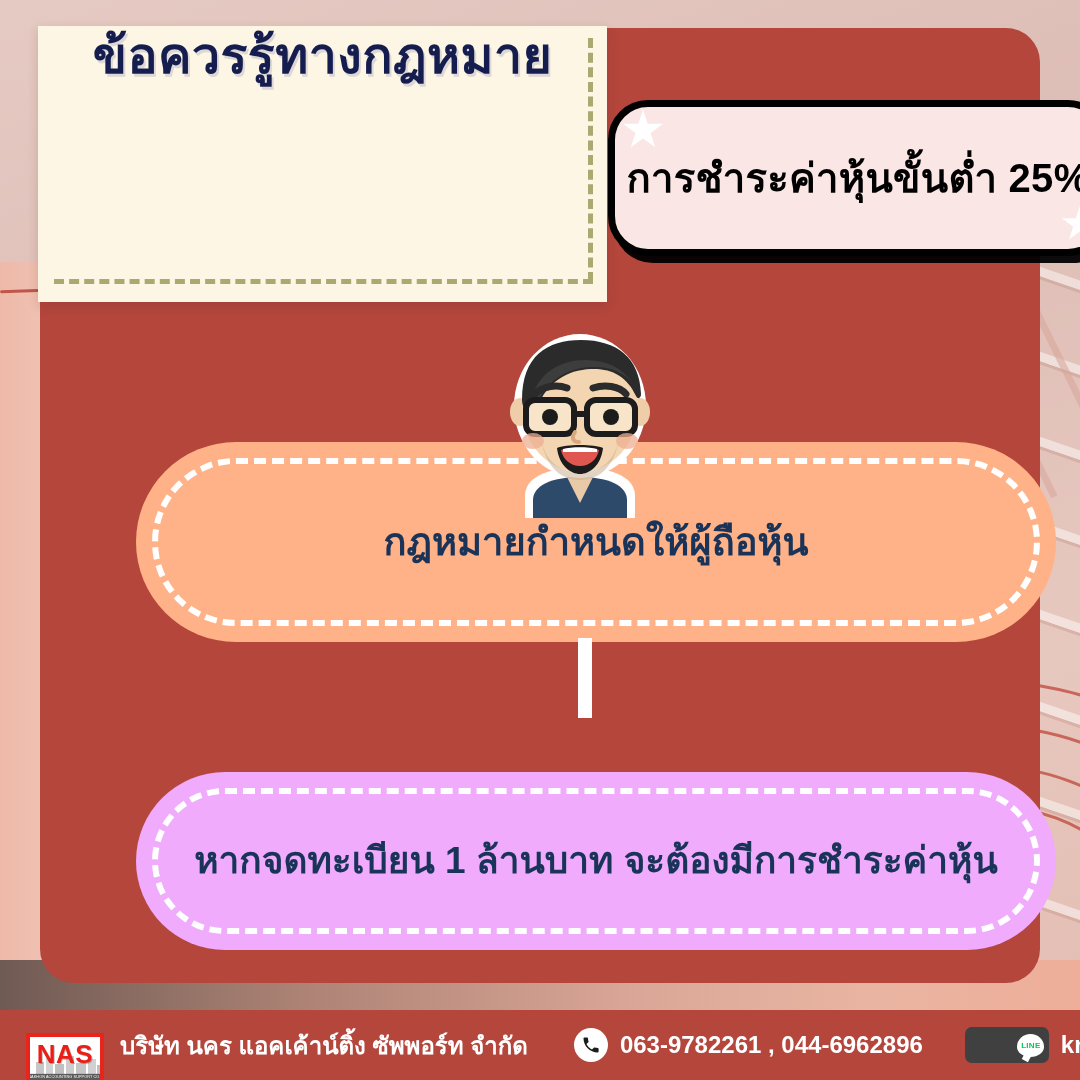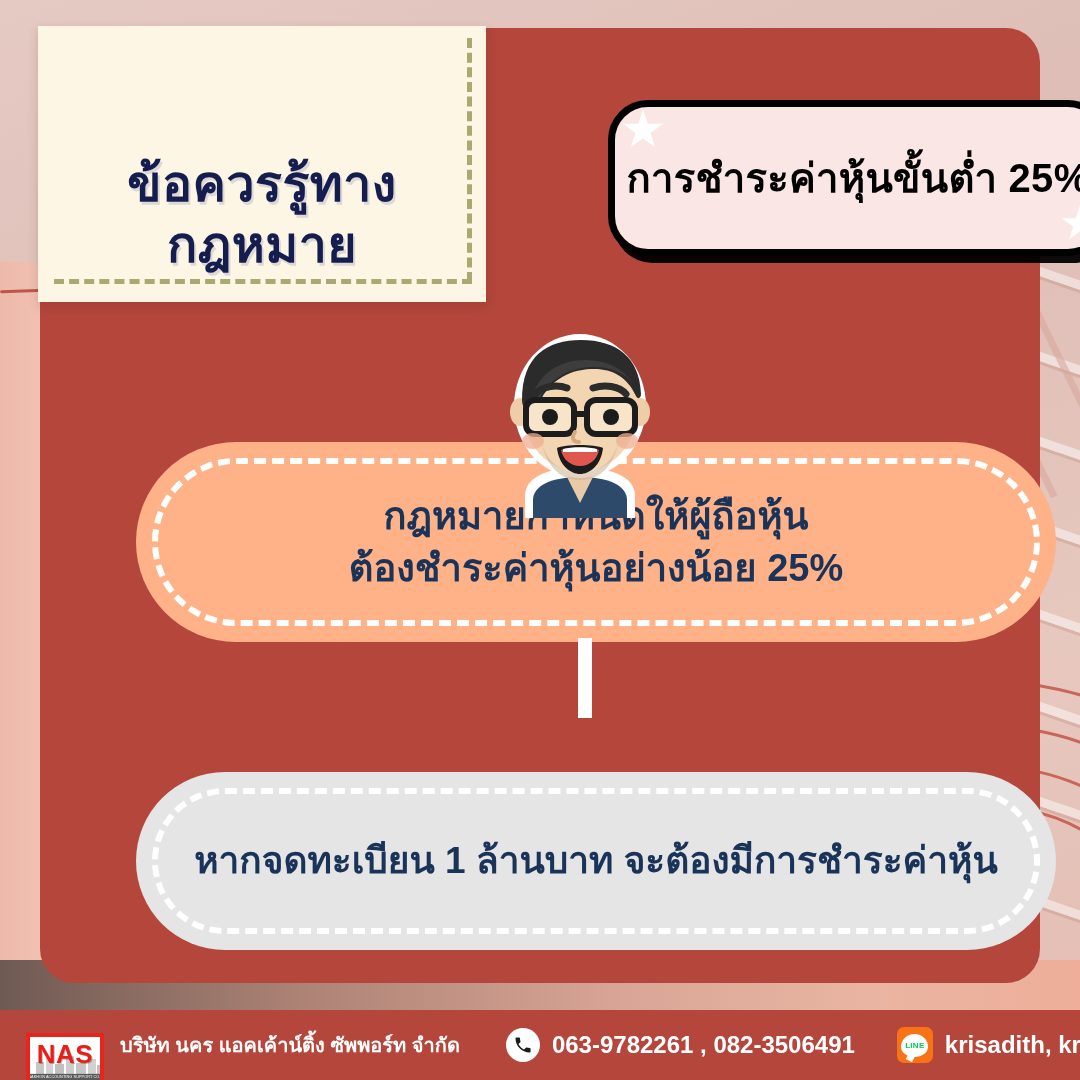--- a/index.html
+++ b/index.html
@@ -92,26 +92,26 @@
     height: 955px;
     background: #b4463c;
     border-radius: 34px;
   }
 
   
   .title-card {
     position: absolute;
     left: -2px;
     top: -2px;
-    width: 448px;
+    width: 569px;
     height: 276px;
     background: #fdf6e5;
     box-shadow: 0 4px 10px rgba(90,40,30,.18);
     display: flex;
-    align-items: flex-end;
+    align-items: flex-start;
     justify-content: center;
   }
   .title-card .dash-edge-r {
     position: absolute;
     right: 14px;
     top: 12px;
     bottom: 20px;
     width: 0;
     border-left: 5px dashed #a9a972;
   }
@@ -200,21 +200,21 @@
     top: 414px;
     width: 920px;
     height: 200px;
     background: #ffb287;
   }
   .card-teal {
     left: 96px;
     top: 744px;
     width: 920px;
     height: 178px;
-    background: #e5e5e5;
+    background: #f0abfc;
   }
   .card-text {
     position: relative;
     color: #1a3359;
     font-size: 38px;
     font-weight: 700;
     line-height: 1.38;
     padding: 0 56px;
     z-index: 2;
   }
@@ -310,21 +310,21 @@
   }
   .nas-logo .skyline {
     position: absolute;
     bottom: 7px;
     left: 4px; right: 4px;
     height: 20px;
     opacity: .55;
   }
   .company-name {
     color: #ffffff;
-    font-size: 20px;
+    font-size: 24px;
     font-weight: 700;
     white-space: nowrap;
   }
   .phone-group, .line-group {
     display: flex;
     align-items: center;
     gap: 12px;
   }
   .phone-group { margin-left: 30px; }
   .line-group  { margin-left: 26px; }
@@ -340,26 +340,27 @@
   }
   .phone-text, .line-text {
     color: #ffffff;
     font-size: 24px;
     font-weight: 700;
     white-space: nowrap;
   }
   .line-icon {
     width: 36px;
     height: 36px;
-    background: #f97316;
+    background: #404040;
     border-radius: 7px;
     display: flex;
     align-items: center;
     justify-content: center;
     flex: none;
+    padding-left: 48px;
   }
   .line-bubble {
     width: 27px;
     height: 23px;
     background: #ffffff;
     border-radius: 50% 50% 50% 50% / 55% 55% 45% 45%;
     display: flex;
     align-items: center;
     justify-content: center;
     position: relative;
@@ -464,21 +465,20 @@
 
         <path d="M62 120 C70 116 100 116 108 120 C106 138 94 146 85 146 C76 146 64 138 62 120 Z" fill="#1c1c1c"></path>
         <path d="M66 122 C74 119 96 119 104 122 C102 132 94 138 85 138 C76 138 68 132 66 122 Z" fill="#e0574f"></path>
         <path d="M68 121 C76 118.5 94 118.5 102 121 L102 124 L68 124 Z" fill="#ffffff"></path>
       </g>
     </svg>
 
     <div class="card card-orange">
       <div class="card-text">
         <div>กฎหมายกำหนดให้ผู้ถือหุ้น</div>
-        <div>ต้องชำระค่าหุ้นอย่างน้อย 25%</div>
       </div>
     </div>
 
     <div class="connector-line"></div>
 
     <div class="card card-teal">
       <div class="card-text">
         <div>หากจดทะเบียน 1 ล้านบาท จะต้องมีการชำระค่าหุ้น</div>
       </div>
     </div>
@@ -502,21 +502,21 @@
     </div>
 
     <div class="company-name">บริษัท นคร แอคเค้าน์ติ้ง ซัพพอร์ท จำกัด</div>
 
     <div class="phone-group">
       <div class="phone-icon">
         <svg width="20" height="20" viewBox="0 0 24 24">
           <path d="M6.6 10.8c1.4 2.8 3.8 5.2 6.6 6.6l2.2-2.2c.3-.3.7-.4 1-.2 1.2.4 2.4.6 3.7.6.6 0 1 .4 1 1V20c0 .6-.4 1-1 1C10.6 21 3 13.4 3 4c0-.6.4-1 1-1h3.4c.6 0 1 .4 1 1 0 1.3.2 2.5.6 3.7.1.3 0 .7-.2 1l-2.2 2.1z" fill="#1c1c1c"></path>
         </svg>
       </div>
-      <div class="phone-text">063-9782261 , 082-3506491</div>
+      <div class="phone-text">063-9782261 , 044-6962896</div>
     </div>
 
     <div class="line-group">
       <div class="line-icon">
         <div class="line-bubble">
           <span>LINE</span>
         </div>
       </div>
       <div class="line-text">krisadith, krisadithtk</div>
     </div>

